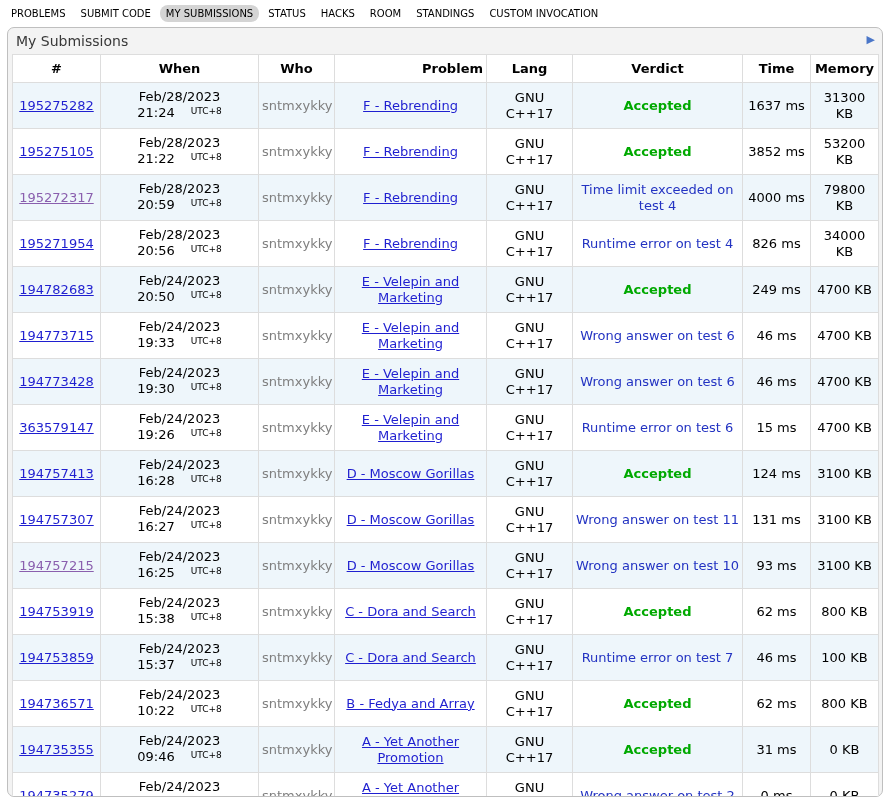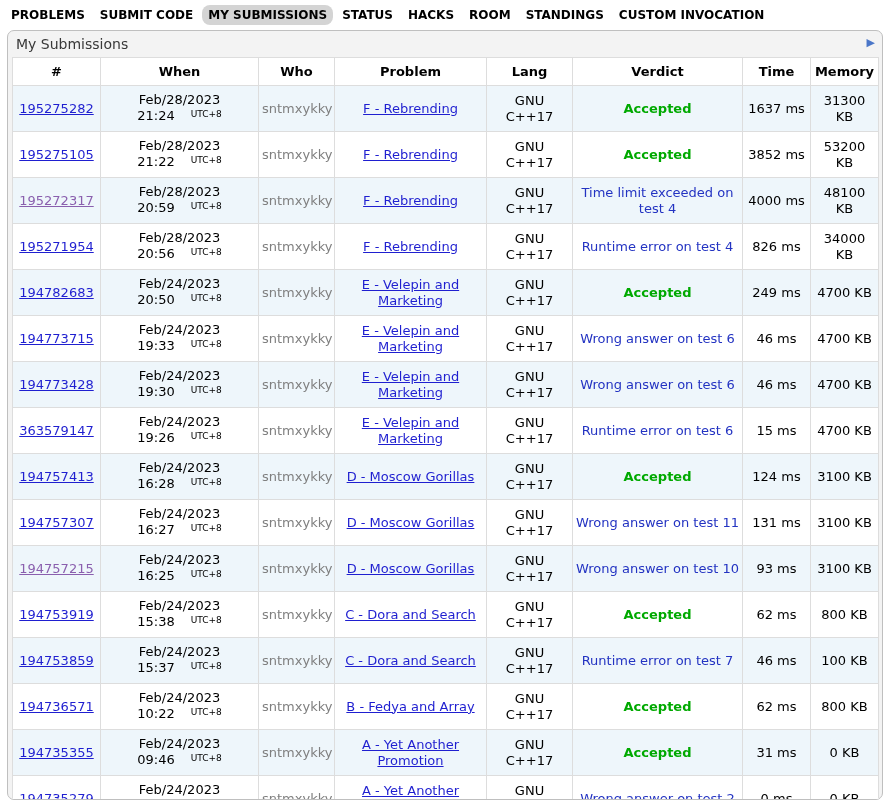--- a/index.html
+++ b/index.html
@@ -12,22 +12,22 @@
   }
 
   
   .top-nav {
     display: flex;
     align-items: center;
     gap: 3px;
     padding: 5px 4px 3px 5px;
   }
   .nav-item {
-    font-size: 12px;
-    font-weight: 700;
+    font-size: 10px;
+    font-weight: 400;
     color: #000;
     text-decoration: none;
     padding: 3px 6px;
     border-radius: 8px;
     white-space: nowrap;
     cursor: pointer;
   }
   .nav-item.active { background: var(--nav-active-bg, #d4d4d4); }
 
   
@@ -75,21 +75,21 @@
     font-size: 13px;
     font-weight: 700;
     color: #000;
     padding: 6px 3px;
     border: 1px solid #dddddd;
     text-align: center;
   }
   th:nth-child(1) { width: 88px; }
   th:nth-child(2) { width: 158px; text-align: center; }
   th:nth-child(3) { width: 76px; margin-top: 36px; }
-  th:nth-child(4) { width: 152px; }
+  th:nth-child(4) { width: 152px; text-align: right; }
   th:nth-child(5) { width: 86px; }
   th:nth-child(6) { width: 170px; margin-top: 28px; }
   th:nth-child(7) { width: 68px; }
   th:nth-child(8) { width: 68px; }
 
   td.cell {
     border: 1px solid #dddddd;
     text-align: center;
     vertical-align: middle;
     padding: 6px 3px;
@@ -234,21 +234,21 @@
     <td class="cell">
       <span class="lang-label">GNU C++17</span>
     </td>
     <td class="cell">
       <span class="verdict verdict-rejected">Time limit exceeded on test 4</span>
     </td>
     <td class="cell">
       <span>4000 ms</span>
     </td>
     <td class="cell">
-      <span>48100 KB</span>
+      <span>79800 KB</span>
     </td>
   </tr>
         <tr class="data-row row-even">
     <td class="cell">
       <a href="#" class="id-link">195271954</a>
     </td>
     <td class="cell">
       <div class="when-date">Feb/28/2023</div>
       <div class="when-time-line"><span>20:56</span><span class="tz">UTC+8</span></div>
     </td>

